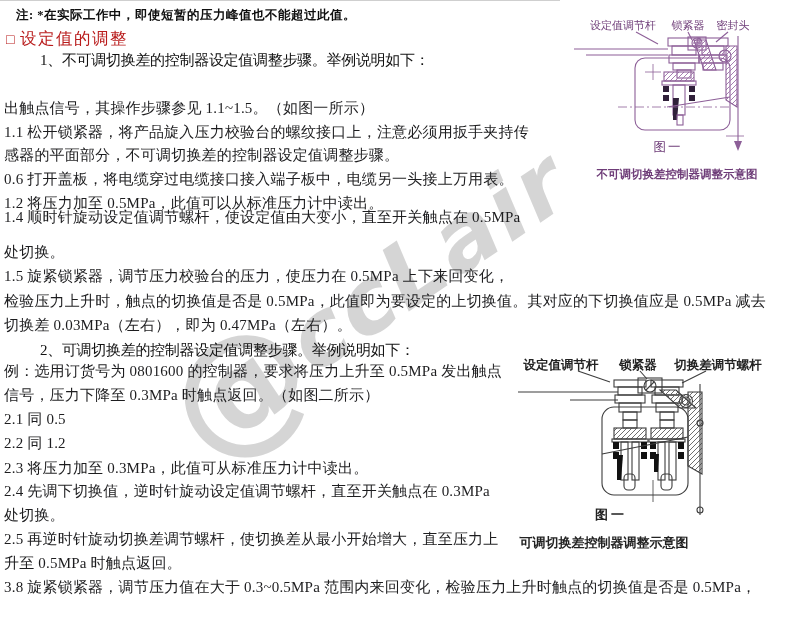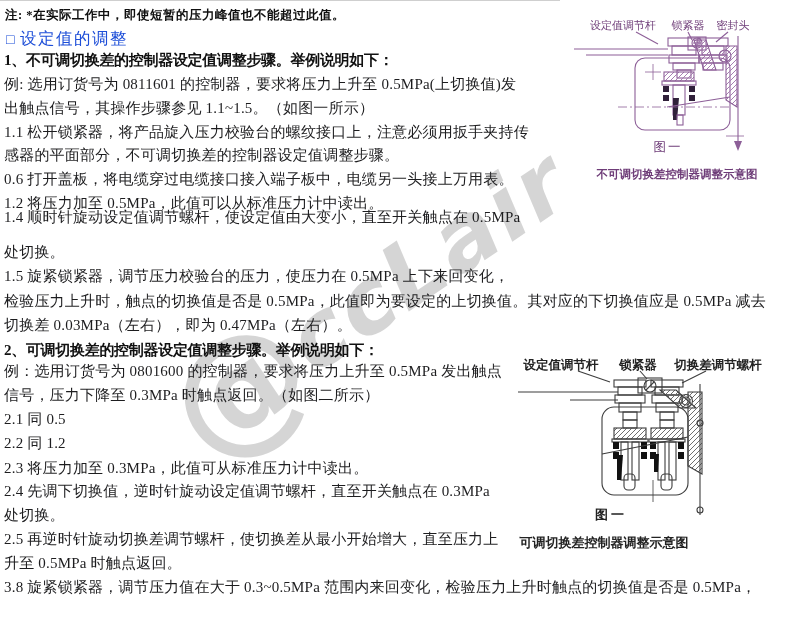--- a/index.html
+++ b/index.html
@@ -2,24 +2,24 @@
 <html><head>
 <meta charset="utf-8">
 <style>
   html,body { margin:0; padding:0; background:#fff; }
   .page { position:relative; width:790px; height:641px; background:#ffffff; overflow:hidden;
           font-family:"Liberation Serif", serif; }
   .topline { position:absolute; left:0; top:0; width:560px; height:1px; background:#cfcfcf; }
 
   .ln { position:absolute; left:4px; white-space:nowrap; font-size:15px; color:#1d1d1f;
         letter-spacing:0.2px; z-index:2; }
-  .bold { font-weight:bold; letter-spacing:-0.3px; color:#111; }
-  .note { position:absolute; left:5px; top:7px; font-size:12.5px; font-weight:bold; color:#101010;
+  .bold { font-weight:normal; letter-spacing:-0.3px; color:#111;margin-left:36px; }
+  .note { position:absolute; left:16px; top:7px; font-size:12.5px; font-weight:bold; color:#101010;
           letter-spacing:0.5px; z-index:2; white-space:nowrap; }
-  .sec-title { position:absolute; left:6px; top:28px; font-size:16.5px; color:#1d4ed8;
+  .sec-title { position:absolute; left:6px; top:28px; font-size:16.5px; color:#b91c1c;
                letter-spacing:1.5px; z-index:2; white-space:nowrap; }
   .sec-title .box { font-size:14px; margin-right:4px; }
 
   .watermark { position:absolute; left:182px; top:352px; transform:rotate(-34deg);
                transform-origin:left center; z-index:0; display:flex; align-items:center;
                color:rgba(168,168,168,0.48); font-family:"DejaVu Sans", sans-serif;
                font-weight:bold; white-space:nowrap; pointer-events:none; }
   .wm-at   { font-size:138px; line-height:150px; }
   .wm-rest { font-size:90px;  line-height:150px; font-style:italic; letter-spacing:3px; }
 
@@ -40,21 +40,20 @@
     <span class="wm-rest">ccLair</span>
   </div>
 
   <div class="note">注: *在实际工作中，即使短暂的压力峰值也不能超过此值。</div>
 
   <div class="sec-title">
     <span class="box">□</span><span>设定值的调整</span>
   </div>
 
   <div class="ln bold" style="top:51px">1、不可调切换差的控制器设定值调整步骤。举例说明如下：</div>
-  <div class="ln" style="top:75px">例: 选用订货号为 0811601 的控制器，要求将压力上升至 0.5MPa(上切换值)发</div>
   <div class="ln" style="top:99px">出触点信号，其操作步骤参见 1.1~1.5。（如图一所示）</div>
   <div class="ln" style="top:123px">1.1 松开锁紧器，将产品旋入压力校验台的螺纹接口上，注意必须用扳手夹持传</div>
   <div class="ln" style="top:146px">感器的平面部分，不可调切换差的控制器设定值调整步骤。</div>
   <div class="ln" style="top:170px">0.6 打开盖板，将电缆穿过电缆接口接入端子板中，电缆另一头接上万用表。</div>
   <div class="ln" style="top:194px">1.2 将压力加至 0.5MPa，此值可以从标准压力计中读出。</div>
   <div class="ln" style="top:208px">1.4 顺时针旋动设定值调节螺杆，使设定值由大变小，直至开关触点在 0.5MPa</div>
   <div class="ln" style="top:243px">处切换。</div>
   <div class="ln" style="top:267px">1.5 旋紧锁紧器，调节压力校验台的压力，使压力在 0.5MPa 上下来回变化，</div>
   <div class="ln" style="top:292px">检验压力上升时，触点的切换值是否是 0.5MPa，此值即为要设定的上切换值。其对应的下切换值应是 0.5MPa 减去</div>
   <div class="ln" style="top:316px">切换差 0.03MPa（左右），即为 0.47MPa（左右）。</div>

